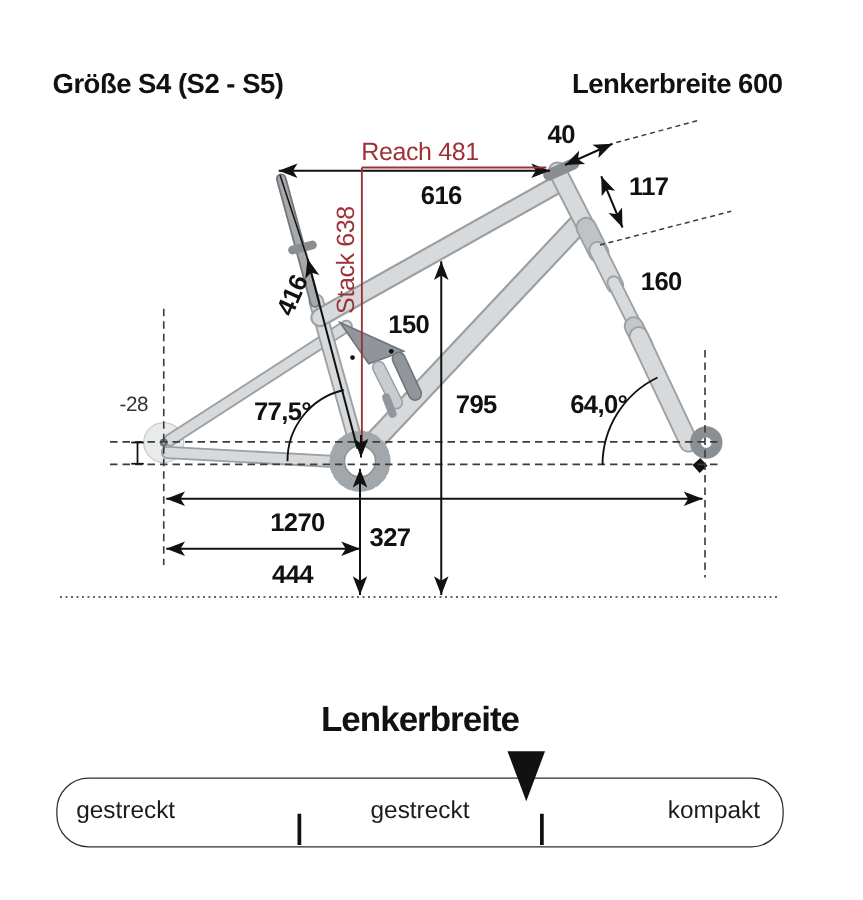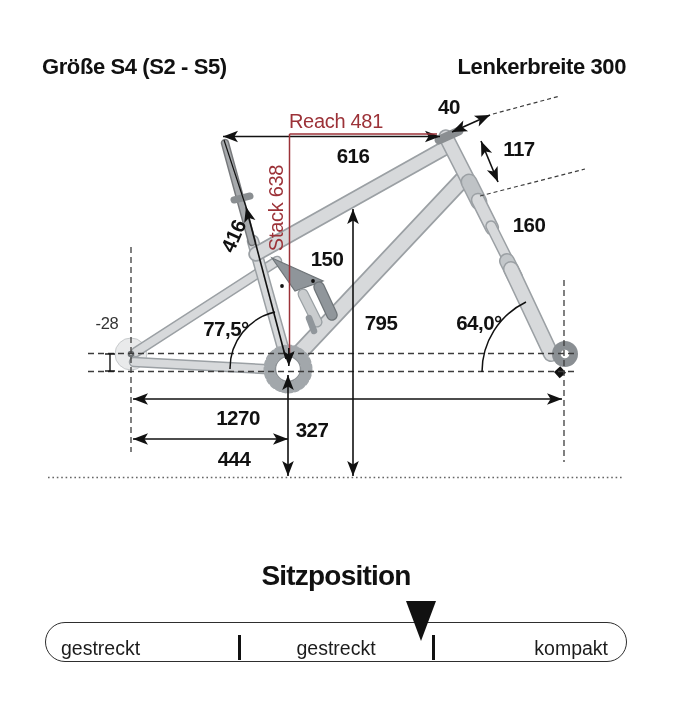--- a/index.html
+++ b/index.html
@@ -14,37 +14,37 @@
   text{font-family:"Liberation Sans",sans-serif;}
   .dim{font-weight:bold;font-size:20.5px;fill:#111;letter-spacing:-0.5px;}
   .dim-sm{font-size:16.5px;fill:#333;font-weight:normal;letter-spacing:-0.3px;}
   .red-t{font-size:20px;fill:#9c3238;letter-spacing:-0.3px;}
   
   #sitz-title{position:absolute;left:0;top:560px;width:672px;text-align:center;
     font-weight:bold;font-size:28px;letter-spacing:-0.8px;color:#111;}
   #sitz-marker{position:absolute;left:406px;top:601px;width:0;height:0;
     border-left:15.5px solid transparent;border-right:15.5px solid transparent;
     border-top:40px solid #111;z-index:3;}
-  #sitz-pill{position:absolute;left:45px;top:622px;width:582px;height:40px;
+  #sitz-pill{position:absolute;left:45px;top:622px;width:582px;height:56px;
     border:1.6px solid #2e2e2e;border-radius:26px;box-sizing:border-box;background:#fff;z-index:2;}
   .zone{position:absolute;top:14px;font-size:19.5px;color:#1c1c1c;white-space:nowrap;}
   #zone-a{left:15px;}
   #zone-b{left:0;width:100%;text-align:center;}
   #zone-c{right:18px;text-align:right;}
   .tick{position:absolute;bottom:1px;width:2.6px;height:25px;background:#111;}
   #tick-1{left:192px;}
   #tick-2{left:386px;}
 </style>
 </head>
 <body>
 
 <div id="stage">
 
   <div class="hdr" id="hdr-left">Größe S4 (S2 - S5)</div>
-  <div class="hdr" id="hdr-right">Lenkerbreite 300</div>
+  <div class="hdr" id="hdr-right">Lenkerbreite 600</div>
 
   <svg id="geo-svg" width="690" height="520" viewBox="0 0 690 520">
     <defs>
       <marker id="ah" orient="auto-start-reverse" markerUnits="userSpaceOnUse" markerWidth="34" markerHeight="16" refX="0" refY="0" viewBox="-17 -8 34 16">
         <path d="M0,0 L-15,-5.8 L-11.4,0 L-15,5.8 Z" fill="#111"></path>
       </marker>
     </defs>
 
     <g stroke-linecap="round" fill="none">
 
@@ -175,21 +175,21 @@
       <text class="dim" x="226" y="336">77,5°</text>
       <text class="dim-sm" x="107" y="329">-28</text>
       <text class="dim" x="381" y="330">795</text>
       <text class="dim" x="479" y="330">64,0°</text>
       <text class="dim" x="238" y="425">1270</text>
       <text class="dim" x="234" y="466">444</text>
       <text class="dim" x="312" y="437">327</text>
     </g>
   </svg>
 
-  <div id="sitz-title">Sitzposition</div>
+  <div id="sitz-title">Lenkerbreite</div>
   <div id="sitz-marker"></div>
   <div id="sitz-pill">
     <span class="zone" id="zone-a">gestreckt</span>
     <span class="zone" id="zone-b">gestreckt</span>
     <span class="zone" id="zone-c">kompakt</span>
     <div class="tick" id="tick-1"></div>
     <div class="tick" id="tick-2"></div>
   </div>
 
 </div>

